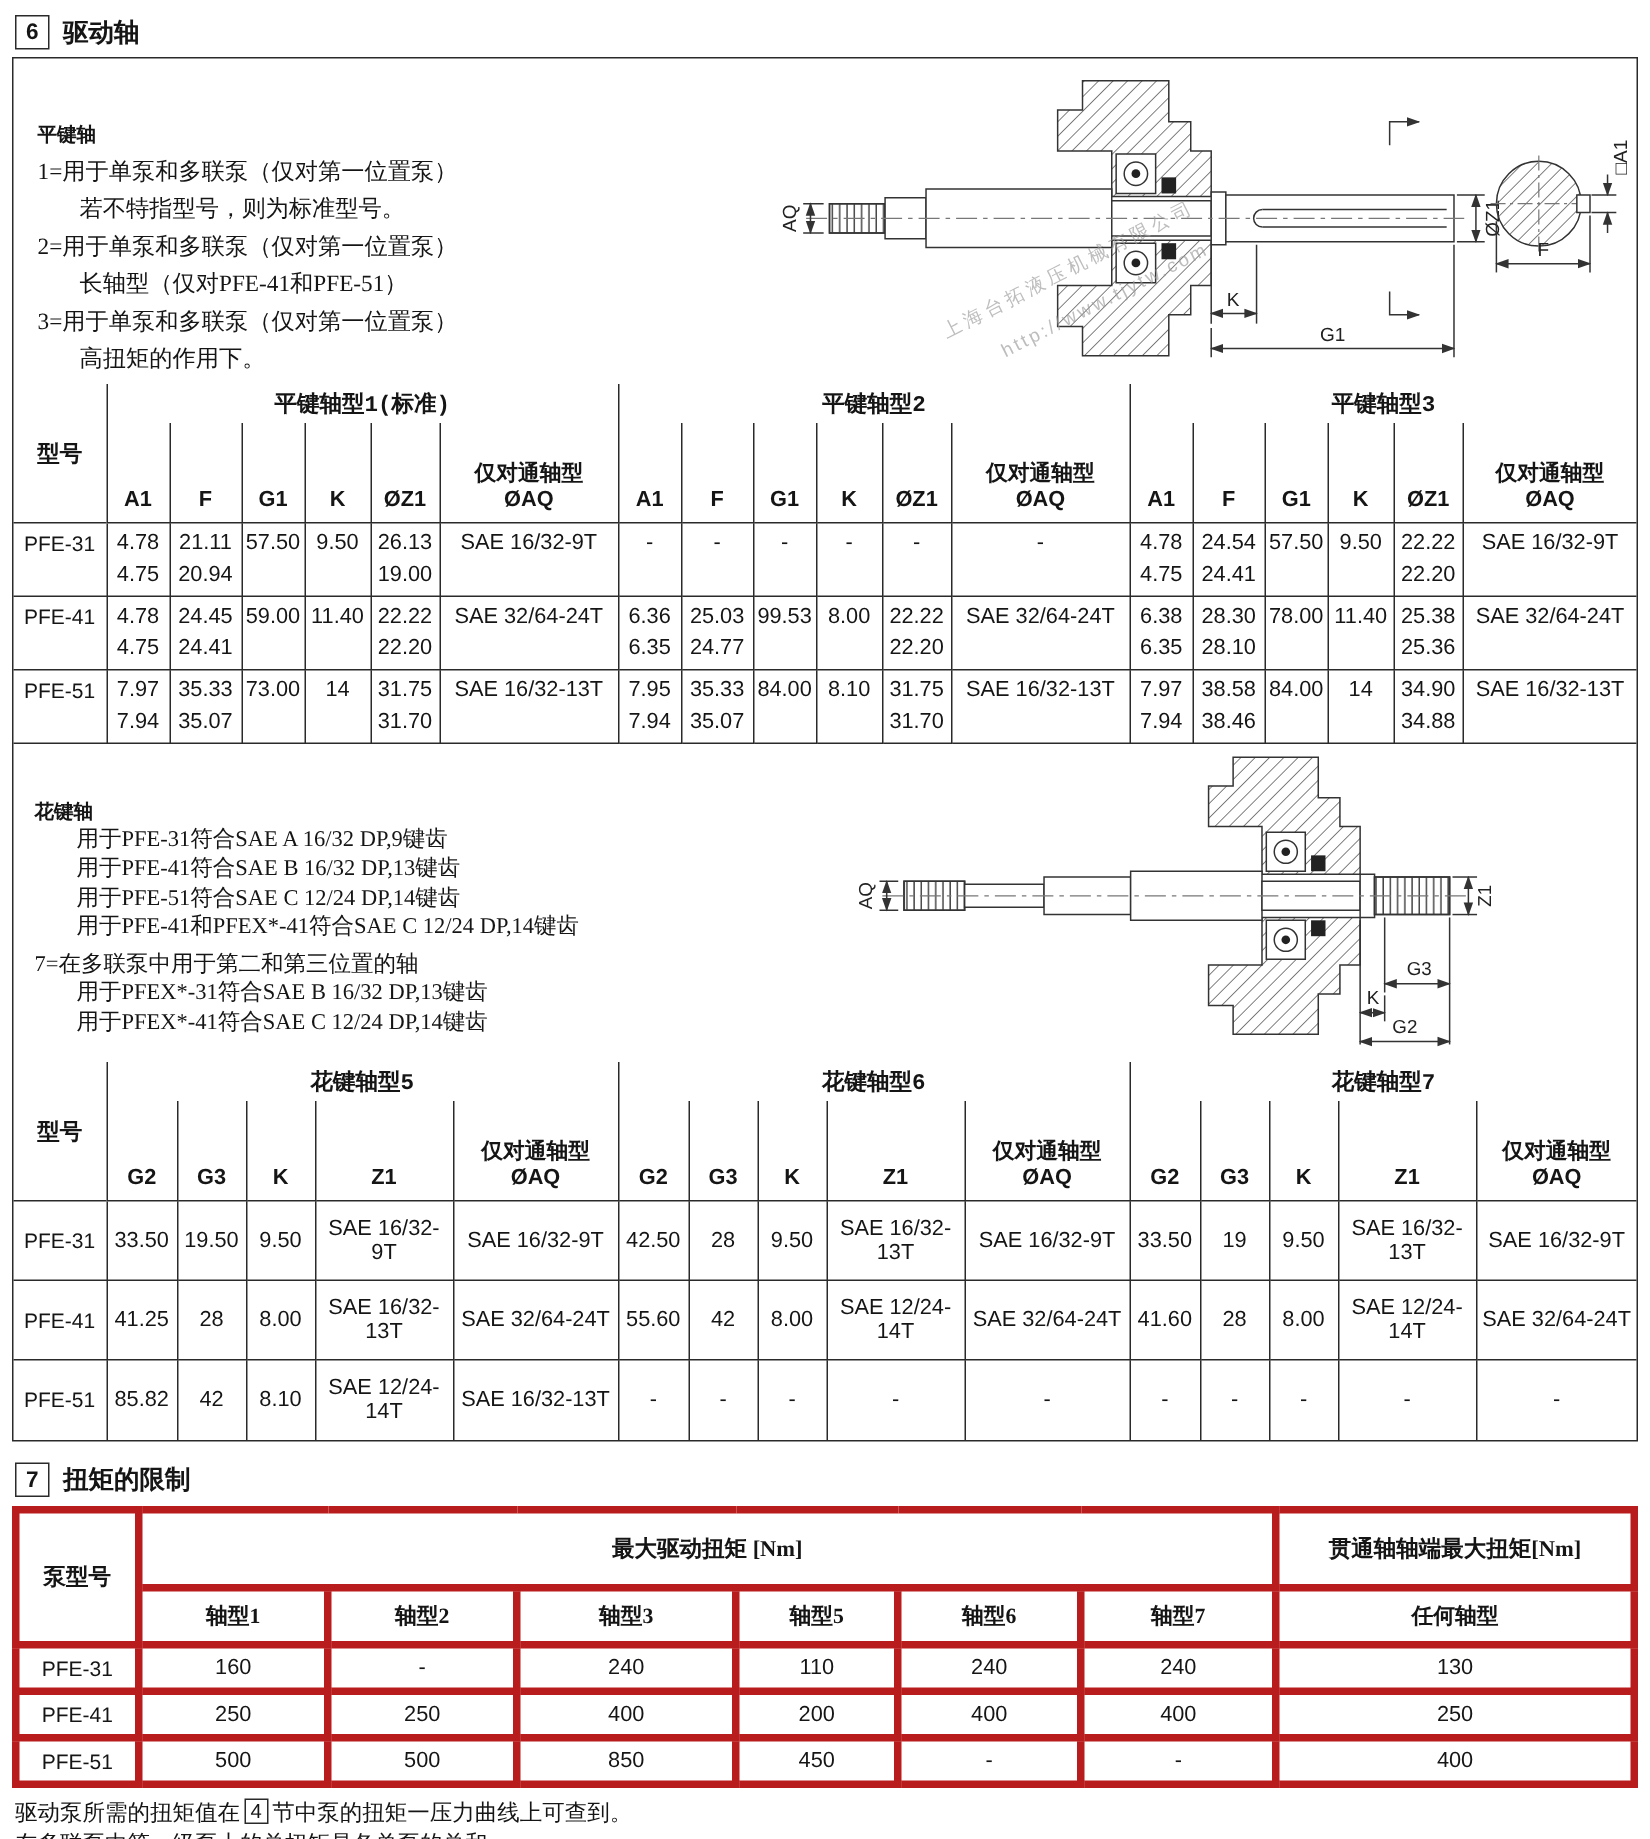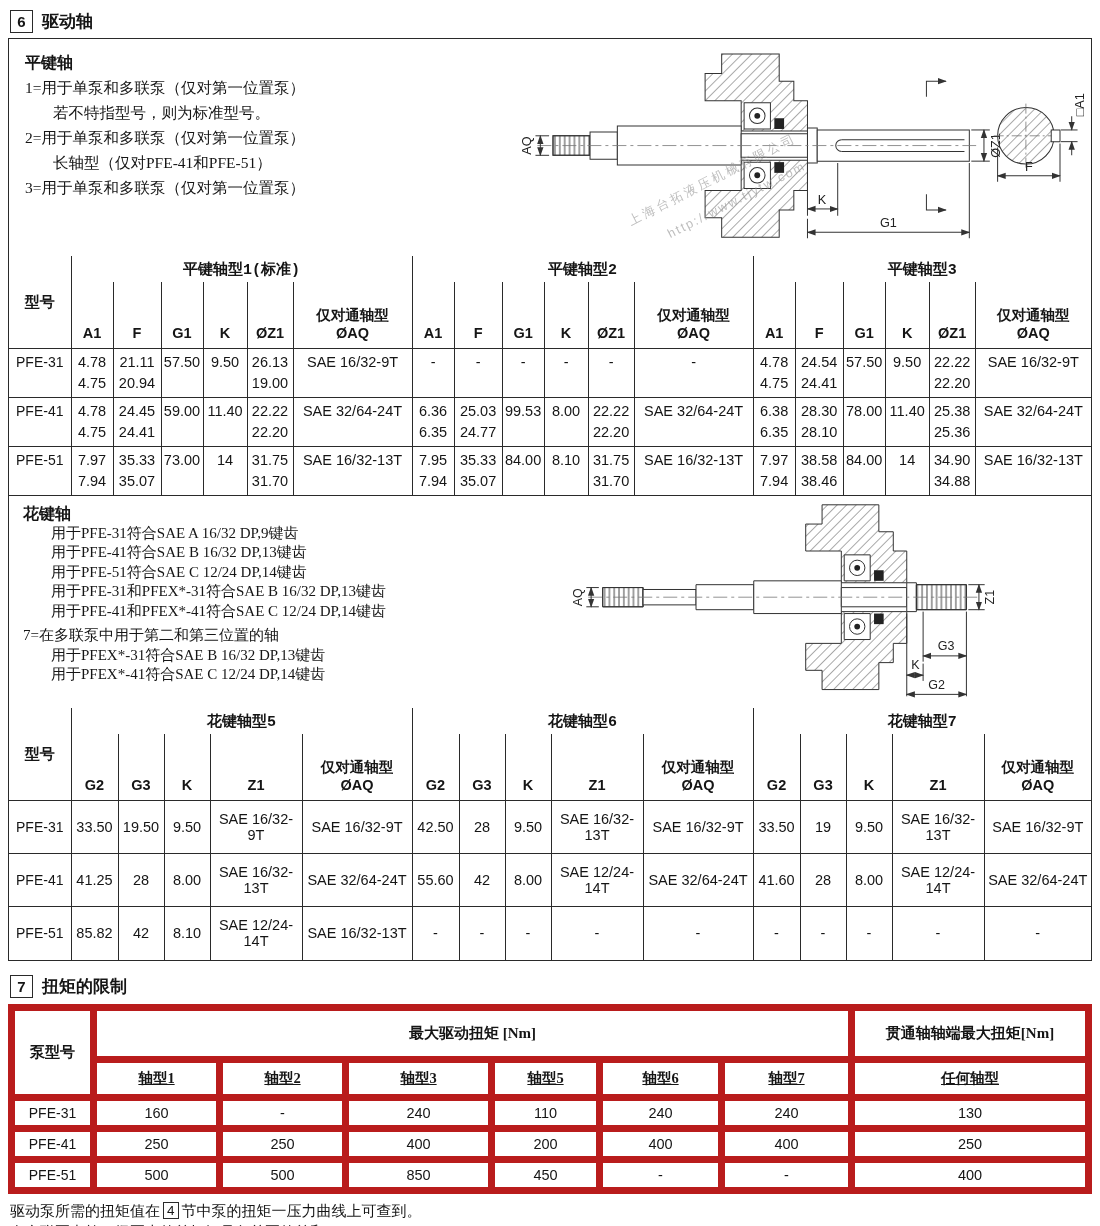--- a/index.html
+++ b/index.html
@@ -8,21 +8,21 @@
   
   .sec-head{display:flex;align-items:center;gap:9px;font-weight:bold;font-size:17px;height:26px;margin:2px 0 4px 2px;}
   .numbox{width:21px;height:21px;border:1.5px solid #2a2a2a;display:flex;align-items:center;justify-content:center;
           font-size:15px;font-weight:bold;flex:0 0 auto;}
   
   .bigbox{border:1.5px solid #2a2a2a;}
   .panel{display:flex;align-items:stretch;}
   .panel-text{box-sizing:border-box;font-family:"Liberation Serif","DejaVu Serif",serif;}
   .p1{flex:0 0 505px;padding:11px 0 6px 16px;font-size:15.5px;line-height:25px;height:217px;}
   .p2{flex:0 0 560px;padding:8px 0 4px 14px;font-size:15px;line-height:19.5px;height:212px;}
-  .blk-heading{font-weight:bold;font-family:"Liberation Sans","DejaVu Sans",sans-serif;font-size:16px;}
+  .blk-heading{font-weight:bold;font-family:"Liberation Sans","DejaVu Sans",sans-serif;font-size:13px;margin-top:27px;}
   .note-line.ind{padding-left:28px;}
   .p2 .note-line:not(.ind){margin-top:5px;}
   .panel-svg{flex:1 1 auto;overflow:hidden;}
   .panel-svg svg{display:block;}
   
   table{border-collapse:collapse;width:100%;table-layout:fixed;font-size:14.5px;}
   .t1 th,.t1 td,.t2 th,.t2 td{border:1px solid #2a2a2a;text-align:center;padding:0;overflow:hidden;}
   .t1 tr>*:first-child,.t2 tr>*:first-child{border-left:0;}
   .t1 tr>*:last-child,.t2 tr>*:last-child{border-right:0;}
   .t1 thead tr:first-child>*,.t2 thead tr:first-child>*{border-top:0;font-family:Liberation Mono, monospace;}
@@ -33,25 +33,25 @@
   .mh{font-family:"Liberation Serif","DejaVu Serif",serif;font-weight:bold;font-size:15px;vertical-align:middle;}
   .aqh .cjk{font-family:"Liberation Serif","DejaVu Serif",serif;display:block;}
   .t1 tbody tr{height:49px;}
   .t1 tbody td{vertical-align:top;padding-top:3px;line-height:21px;}
   .t2 tbody tr{height:53px;}
   .t2 tbody td{vertical-align:middle;}
   td.model{font-size:14px;}
   
   .t3wrap{margin-top:4px;}
   .t3{border:1.5px solid #2a2a2a;}
-  .t3 th,.t3 td{border:7px solid #b91c1c;text-align:center;padding:0;}
+  .t3 th,.t3 td{border:5px solid #b91c1c;text-align:center;padding:0;}
   .t3 .r1{height:52px;}
   .t3 .r1 th{font-family:"Liberation Serif","DejaVu Serif",serif;font-weight:bold;font-size:15px;vertical-align:middle;}
   .t3 .r2{height:38px;}
-  .t3 .r2 th{font-family:"Liberation Serif","DejaVu Serif",serif;font-weight:bold;font-size:14.5px;text-decoration:underline;}
+  .t3 .r2 th{font-family:"Liberation Serif","DejaVu Serif",serif;font-weight:bold;font-size:14.5px;}
   .t3 tbody tr{height:31px;}
   .t3 td{vertical-align:middle;}
   
   .footnotes{font-family:"Liberation Serif","DejaVu Serif",serif;font-size:15px;line-height:21.5px;
              margin-top:7px;padding-left:2px;}
   .inline-box{display:inline-block;border:1px solid #2a2a2a;padding:0 3px;line-height:15px;margin:0 3px;
               font-family:"Liberation Sans","DejaVu Sans",sans-serif;font-size:13.5px;transform:translateY(-1px);}
   
   .d path,.d rect,.d circle,.d line,.d polyline{vector-effect:non-scaling-stroke;}
   .d text{font-family:"Liberation Sans","DejaVu Sans",sans-serif;font-size:13px;fill:#222;}
@@ -71,20 +71,21 @@
 
     <div class="panel">
       <div class="panel-text p1">
         <div class="blk-heading">平键轴</div>
         <div>
             <div class="note-line">1=用于单泵和多联泵（仅对第一位置泵）</div>
             <div class="note-line ind">若不特指型号，则为标准型号。</div>
             <div class="note-line">2=用于单泵和多联泵（仅对第一位置泵）</div>
             <div class="note-line ind">长轴型（仅对PFE-41和PFE-51）</div>
             <div class="note-line">3=用于单泵和多联泵（仅对第一位置泵）</div>
+            <div class="note-line ind">高扭矩的作用下。</div>
           </div>
       </div>
       <div class="panel-svg">
         <svg class="d" width="585" height="217" viewBox="0 0 600 220">
           <defs>
             <pattern id="h1" width="7" height="7" patternUnits="userSpaceOnUse" patternTransform="rotate(45)">
               <line x1="0" y1="0" x2="0" y2="7" stroke="#555" stroke-width="1"></line>
             </pattern>
             <pattern id="v1" width="5" height="8" patternUnits="userSpaceOnUse">
               <line x1="2" y1="0" x2="2" y2="8" stroke="#444" stroke-width="1"></line>
@@ -353,21 +354,20 @@
         </tbody>
     </table>
 
     <div class="panel">
       <div class="panel-text p2">
         <div class="blk-heading">花键轴</div>
         <div>
             <div class="note-line ind">用于PFE-31符合SAE A 16/32 DP,9键齿</div>
             <div class="note-line ind">用于PFE-41符合SAE B 16/32 DP,13键齿</div>
             <div class="note-line ind">用于PFE-51符合SAE C 12/24 DP,14键齿</div>
-            <div class="note-line ind">用于PFE-31和PFEX*-31符合SAE B 16/32 DP,13键齿</div>
             <div class="note-line ind">用于PFE-41和PFEX*-41符合SAE C 12/24 DP,14键齿</div>
             <div class="note-line">7=在多联泵中用于第二和第三位置的轴</div>
             <div class="note-line ind">用于PFEX*-31符合SAE B 16/32 DP,13键齿</div>
             <div class="note-line ind">用于PFEX*-41符合SAE C 12/24 DP,14键齿</div>
           </div>
       </div>
       <div class="panel-svg">
         <svg class="d" width="510" height="212" viewBox="0 0 530 220">
           <defs>
             <pattern id="h2" width="7" height="7" patternUnits="userSpaceOnUse" patternTransform="rotate(45)">

